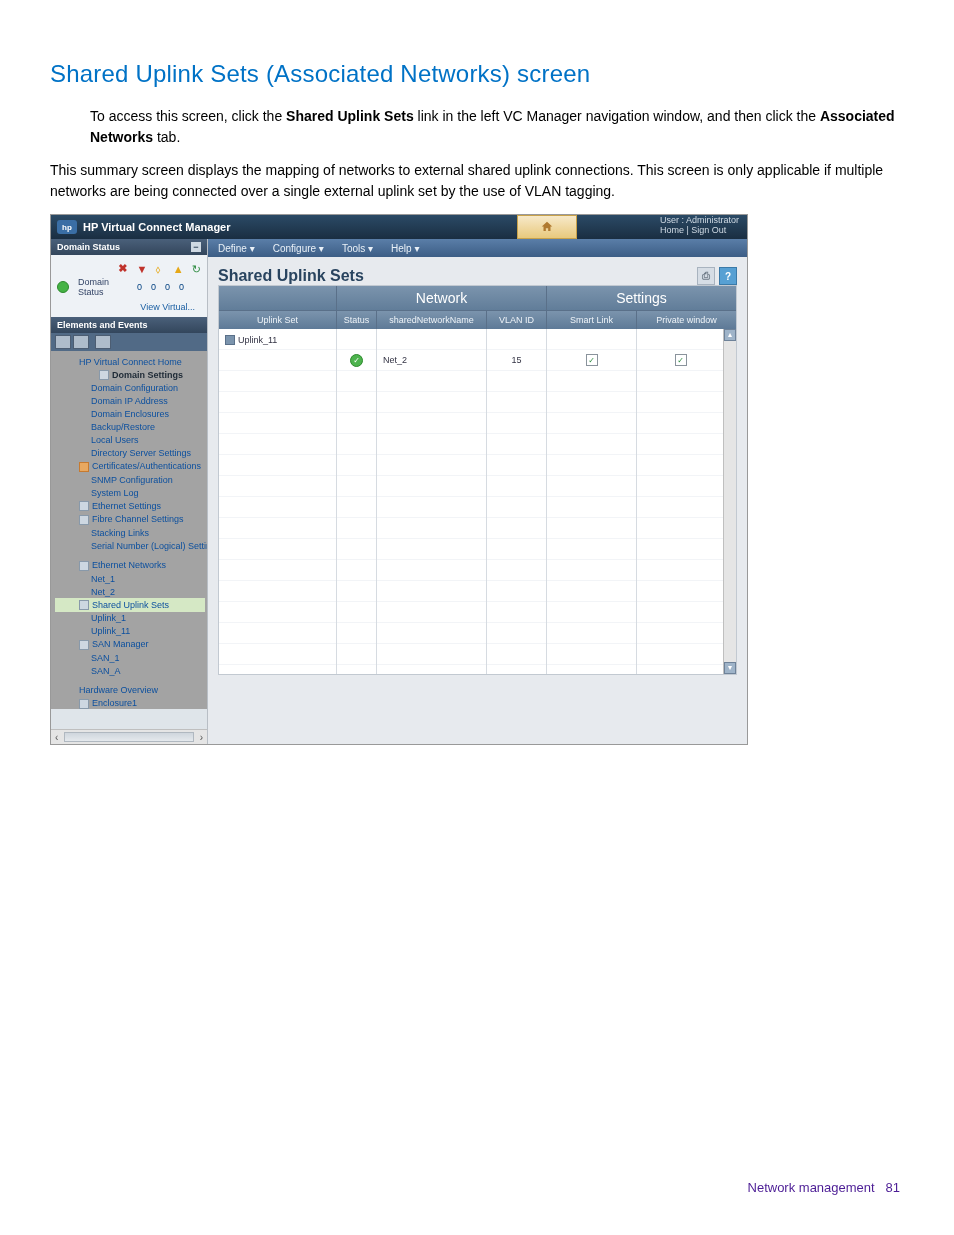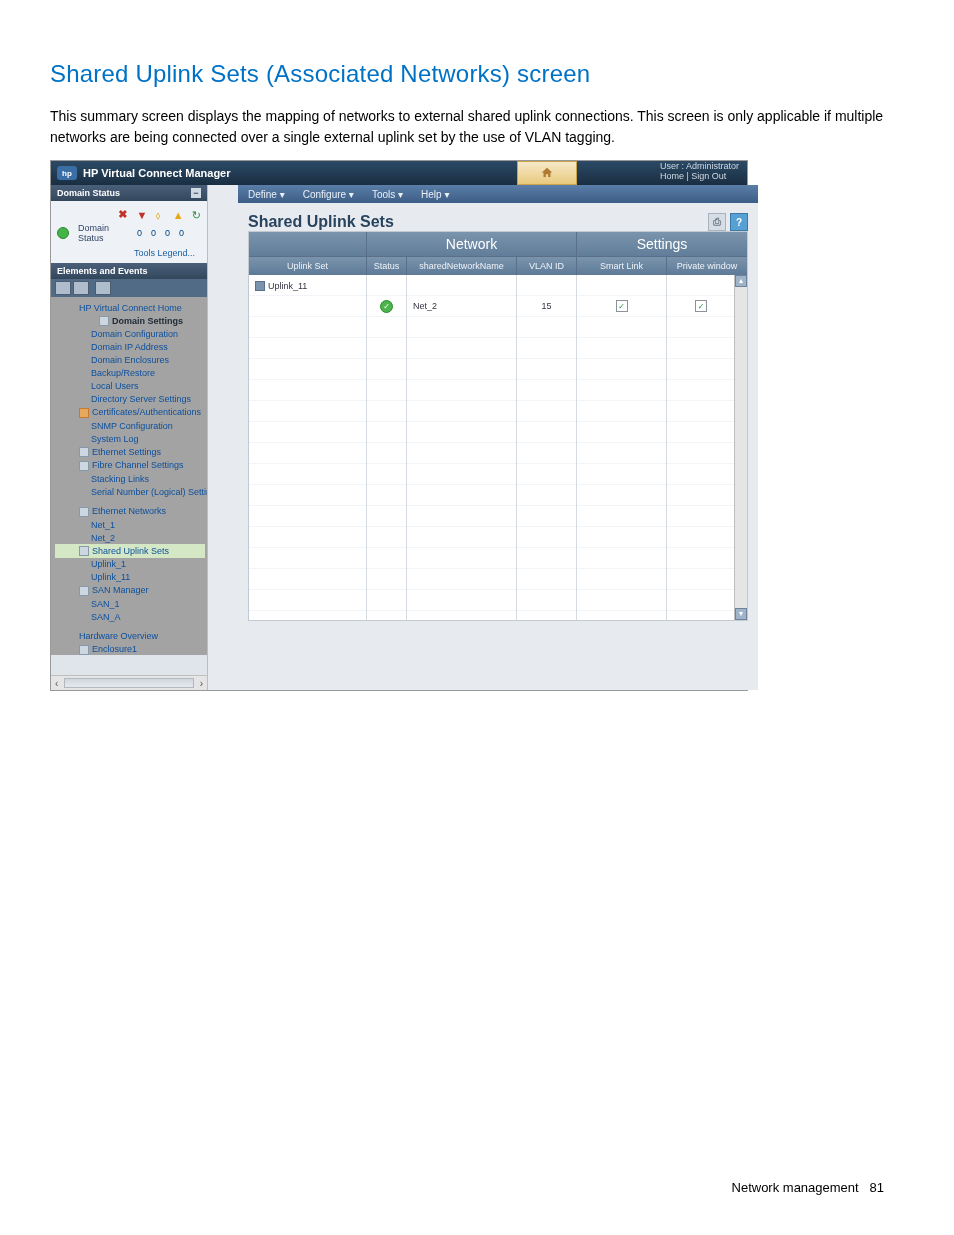--- a/index.html
+++ b/index.html
@@ -35,21 +35,21 @@
   .tree .node.bold{font-weight:700;color:#1e2a36;text-align:center;}
   .tree .node.sel{background:#d5e8c5;}
   .tree .lvl1{padding-left:24px;}
   .tree .lvl2{padding-left:36px;}
   .sq{display:inline-block;width:8px;height:8px;border:1px solid #8899aa;background:#cdd7e1;margin-right:3px;vertical-align:middle;}
   .sq.o{background:#e8a860;border-color:#c67a30;}
   .tree-tools{background:#516a86;padding:2px 4px;display:flex;gap:2px;}
   .ttbtn{width:14px;height:12px;background:#aebccb;border:1px solid #4c5d72;}
   .hscroll{position:absolute;bottom:0;left:0;right:0;height:14px;background:#e5e5e5;border-top:1px solid #bfbfbf;display:flex;align-items:center;justify-content:space-between;font-size:10px;color:#555;}
   .hscroll span{padding:0 4px;}
-  .main{flex:1;background:#e7eaee;margin-left:30px;}
+  .main{flex:1;background:#e7eaee;}
   .menubar{background:linear-gradient(#5a7ea8,#3c5d85);color:#e9f0f7;font-size:10px;display:flex;gap:2px;padding:0 2px;height:18px;align-items:center;}
   .menubar .mi{padding:2px 8px;}
   .content{padding:10px 10px 0 10px;}
   .panel-title{font-family:"Segoe UI",Arial,sans-serif;font-size:16px;color:#29445f;font-weight:700;display:flex;align-items:center;justify-content:space-between;}
   .title-ico{display:flex;gap:4px;}
   .tbox{width:16px;height:16px;background:#d6dde5;border:1px solid #a8b3bf;display:flex;align-items:center;justify-content:center;font-size:10px;color:#fff;font-weight:700;}
   .tbox.help{background:#57a0d3;border-color:#3b7aa8;}
   .tabs{display:flex;margin-top:12px;}
   .tab{font-size:10px;padding:5px 14px;background:#e9edf1;border:1px solid #c2c9d1;border-bottom:none;color:#3a4652;}
   .tab.active{background:linear-gradient(#6d8aa7,#4e6c8a);color:#fff;border-color:#4b6177;}
@@ -64,28 +64,31 @@
   .vs{width:12px;position:absolute;right:0;top:0;bottom:0;background:#e5e5e5;border-left:1px solid #bfbfbf;display:flex;flex-direction:column;justify-content:space-between;align-items:center;}
   .vs .arr{width:10px;height:10px;background:#9fb4c9;border:1px solid #6e8299;font-size:8px;color:#fff;text-align:center;line-height:10px;}
   .c-up{width:118px}.c-st{width:40px}.c-nm{width:110px}.c-vl{width:60px}.c-sl{width:90px}.c-pv{width:80px;border-right:none!important;}
   .row1{position:absolute;top:0;left:0;right:12px;display:flex;font-size:9px;color:#334;}
   .row1 > div{box-sizing:border-box;padding:5px 6px;border-right:1px solid #d6dbe1;height:21px;display:flex;align-items:center;justify-content:flex-start;}
   .row2{position:absolute;top:21px;left:0;right:12px;display:flex;font-size:9px;color:#334;}
   .row2 > div{box-sizing:border-box;padding:4px 6px;border-right:1px solid #d6dbe1;height:20px;display:flex;align-items:center;}
   .row2 .ctr{justify-content:center;}
   .stok{width:11px;height:11px;border-radius:50%;background:#4db34d;border:1px solid #2c8a2c;display:inline-flex;align-items:center;justify-content:center;color:#fff;font-size:8px;}
   .chk{width:10px;height:10px;border:1px solid #8a939c;background:#fff;display:inline-flex;align-items:center;justify-content:center;font-size:8px;color:#2b8a3e;}
-  .footer{position:absolute;bottom:40px;right:70px;font-size:13px;color:#000000;}
+  .footer{position:absolute;bottom:40px;right:54px;font-size:13px;color:#4c1d95;}
 </style>
 </head>
 <body>
 
 <div class="page">
   <h1>Shared Uplink Sets (Associated Networks) screen</h1>
 
+  <p class="bodytext">
+    <span>To access this screen, click the </span><span class="bold">Shared Uplink Sets</span><span> link in the left VC Manager navigation window, and then click the </span><span class="bold">Associated Networks</span><span> tab.</span>
+  </p>
 
   <p class="bodytext noindent">This summary screen displays the mapping of networks to external shared uplink connections. This screen is only applicable if multiple networks are being connected over a single external uplink set by the use of VLAN tagging.</p>
 
   <div class="shot">
 
     <div class="topbar">
       <span class="hp-logo">hp</span>
       <span style="font-weight:600;">HP Virtual Connect Manager</span>
       <div class="ribbon">
         <svg viewBox="0 0 24 24">
@@ -117,21 +120,21 @@
             <span class="st-ico st-info">↻</span>
           </div>
           <div class="status-row">
             <span class="st-green"></span>
             <span class="st-label" style="width:50px;">Domain Status</span>
             <span>0</span>
             <span>0</span>
             <span>0</span>
             <span>0</span>
           </div>
-          <div class="st-legend"><a href="#">Tools Legend...</a></div>
+          <div class="st-legend"><a href="#">View Virtual...</a></div>
         </div>
         <div class="sb-sub">Elements and Events</div>
         <div class="tree-tools">
           <span class="ttbtn"></span>
           <span class="ttbtn"></span>
           <span class="ttbtn" style="margin-left:4px;"></span>
         </div>
         <div class="tree">
           <div class="node lvl1">HP Virtual Connect Home</div>
           <div class="node lvl1 bold"><span class="sq"></span><span>Domain Settings</span></div>

